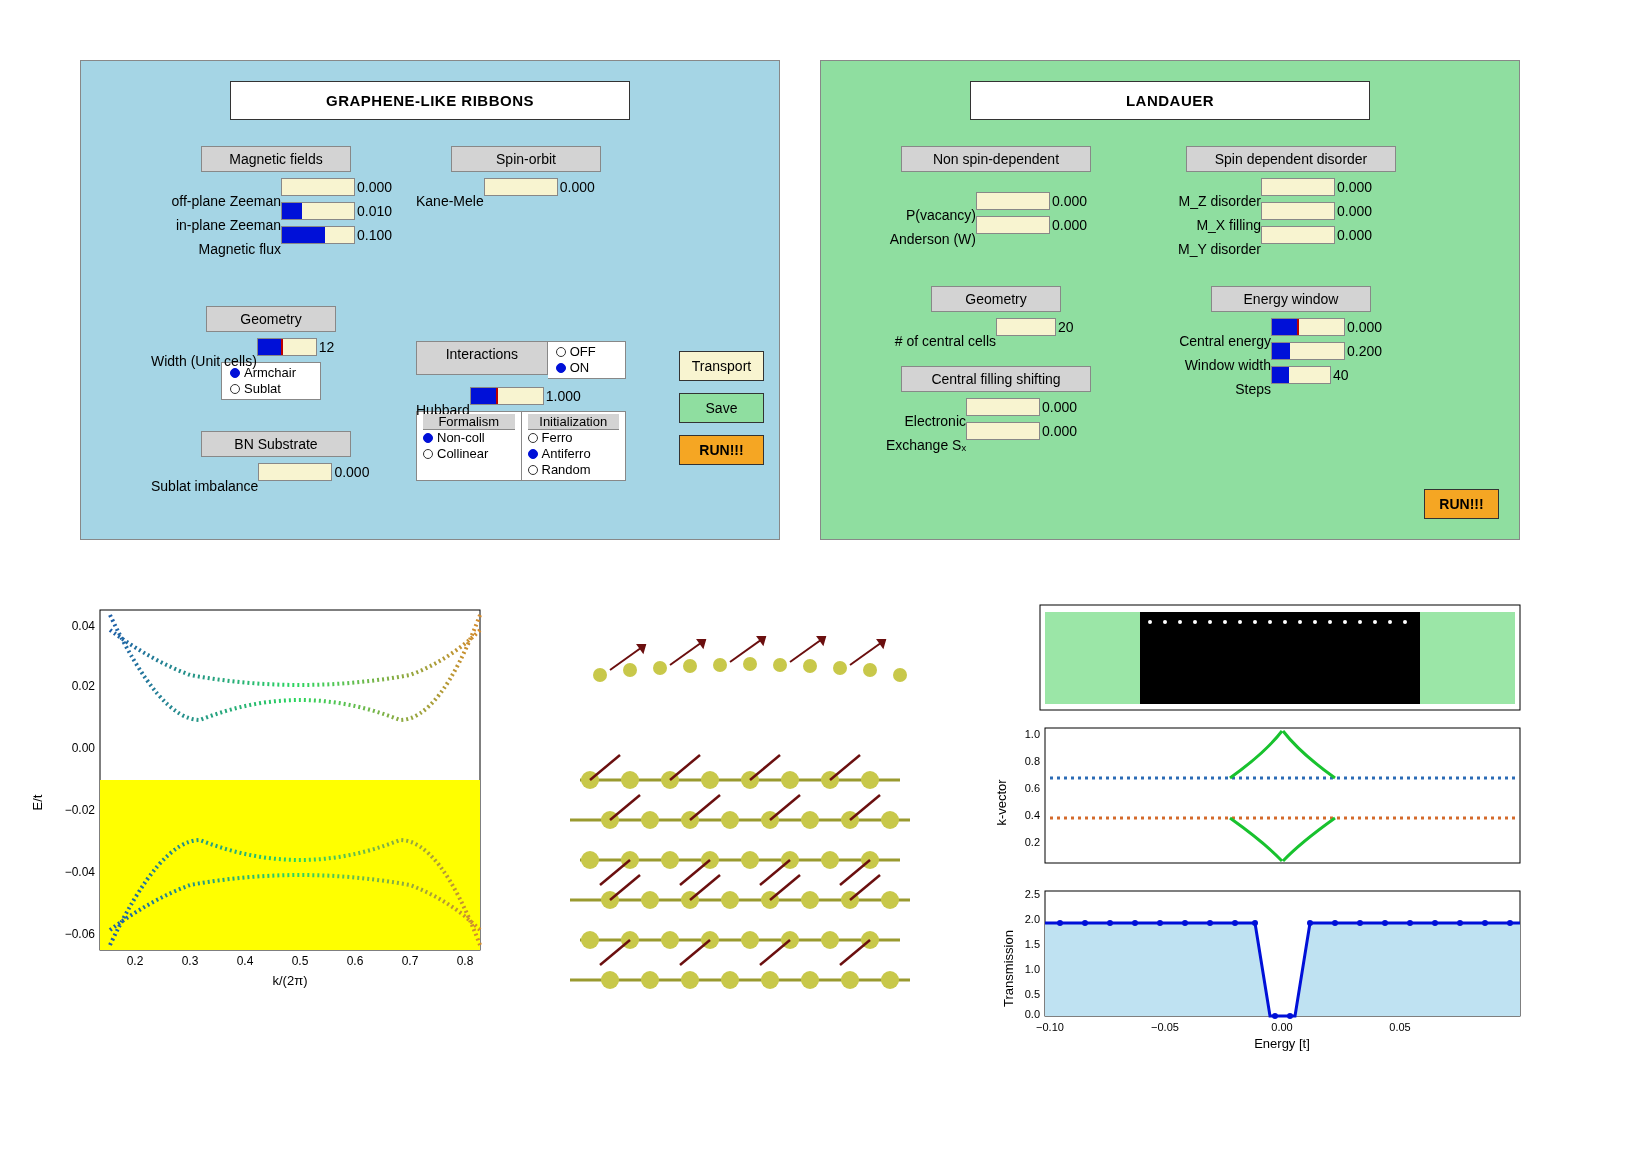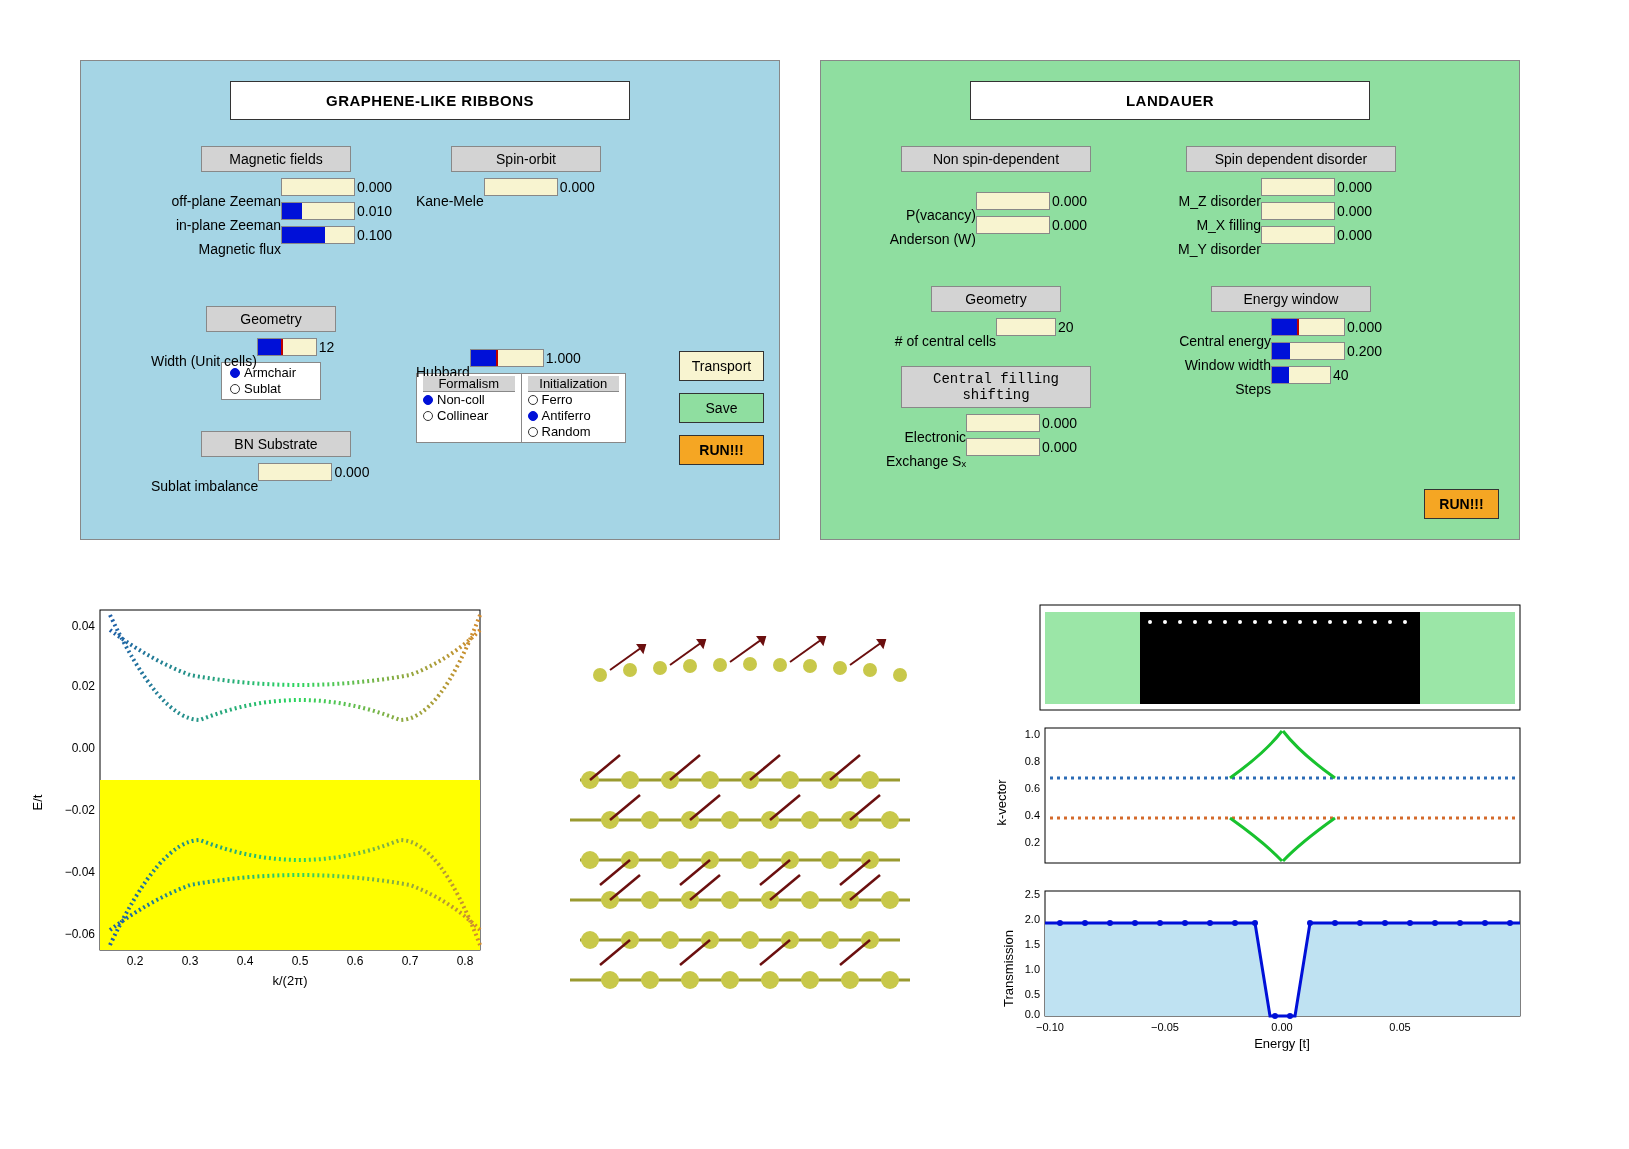--- a/index.html
+++ b/index.html
@@ -183,20 +183,33 @@
             <span>Armchair</span>
           </div>
         <div class="radio-item">
             <span class="radio-dot"></span>
             <span>Sublat</span>
           </div>
       </div>
     </div>
 
     <div class="abs" style="left:335px; top:280px; width:210px;">
+      <div style="display:flex;gap:0;">
+        <div class="section-header" style="flex:1.3;">Interactions</div>
+        <div class="opt-box" style="flex:0.7;border-left:none;">
+          <div class="radio-item">
+              <span class="radio-dot"></span>
+              <span>OFF</span>
+            </div>
+          <div class="radio-item">
+              <span class="radio-dot filled"></span>
+              <span>ON</span>
+            </div>
+        </div>
+      </div>
       <div class="row-slider" style="margin-top:6px;">
         <span class="lbl">Hubbard</span>
         <span class="slider-track">
             <span class="slider-fill" style="width:35%;"></span>
             <span class="slider-tick" style="left:35%;"></span>
           </span>
         <span class="val">1.000</span>
       </div>
       <div class="split-table" style="margin-top:4px;">
         <div class="split-col" style="display:flex;flex-direction:column;">
@@ -288,21 +301,21 @@
     <div class="abs" style="left:45px; top:225px; width:260px;">
       <div class="section-header" style="width:130px;margin:0 auto 4px;">Geometry</div>
       <div class="row-slider">
         <span class="lbl" style="width:130px;"># of central cells</span>
         <span class="slider-track" style="width:60px;"></span>
         <span class="val">20</span>
       </div>
     </div>
 
     <div class="abs" style="left:45px; top:305px; width:260px;">
-      <div class="section-header" style="width:190px;margin:0 auto 4px;font-family:Liberation Mono, monospace;">Central filling shifting</div>
+      <div class="section-header" style="width:190px;margin:0 auto 4px;">Central filling shifting</div>
       <div class="row-slider">
         <span class="lbl" style="width:100px;">Electronic</span>
         <span class="slider-track"></span>
         <span class="val">0.000</span>
       </div>
       <div class="row-slider">
         <span class="lbl" style="width:100px;">Exchange Sₓ</span>
         <span class="slider-track"></span>
         <span class="val">0.000</span>
       </div>

